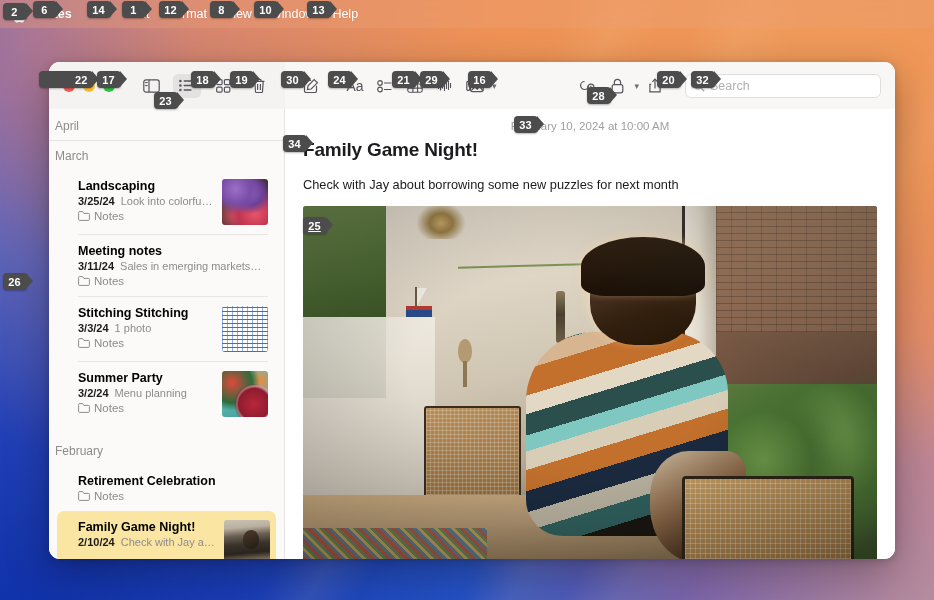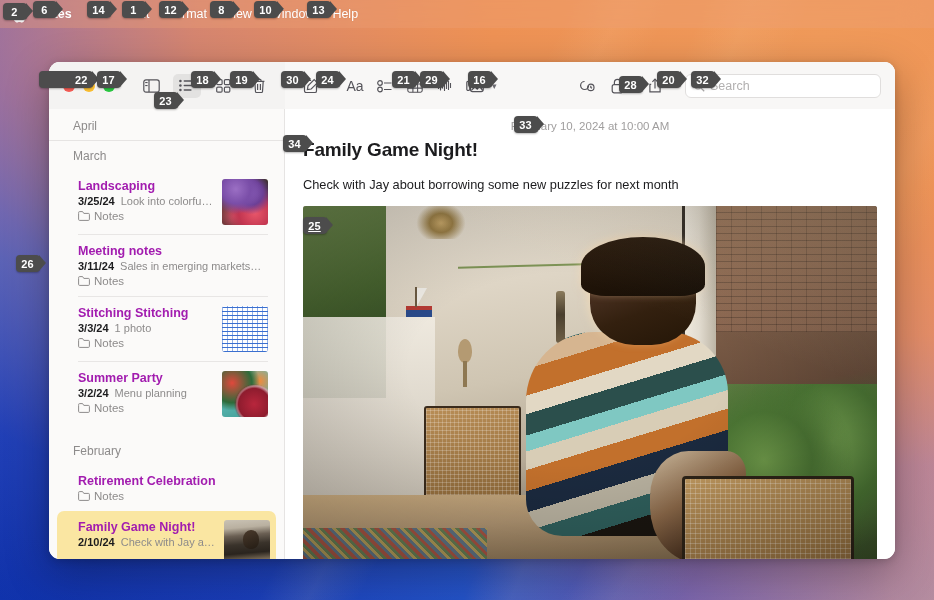--- a/index.html
+++ b/index.html
@@ -151,40 +151,40 @@
     width: 236px;
     background: #fbfaf9;
     border-right: 1px solid #e6e4e3;
     overflow: hidden;
     flex-shrink: 0;
     position: relative;
   }
   .month-head {
     font-size: 12px;
     color: #8d8b8b;
-    padding: 8px 0 7px 24px;
+    padding: 8px 0 7px 6px;
     font-weight: normal;
   }
   .month-head.first { padding-top: 10px; }
   .sep-line { height: 1px; background: #e6e4e3; margin: 0; }
 
   .note-row {
     margin: 0 10px;
     padding: 9px 6px 9px 19px;
     display: flex;
     gap: 8px;
     border-radius: 7px;
     position: relative;
   }
   .note-row.selected { background: #fae6a2; margin: 0 8px; padding-left: 21px; }
   .note-main { flex: 1; min-width: 0; }
   .note-title {
     font-size: 12.5px;
     font-weight: bold;
-    color: #a21caf;
+    color: #000000;
     margin-bottom: 2px;
     white-space: nowrap; overflow: hidden; text-overflow: ellipsis;
   }
   .note-sub {
     font-size: 11px;
     color: #8d8b8b;
     display: flex; gap: 6px; align-items: baseline;
     margin-bottom: 3px;
     white-space: nowrap; overflow: hidden;
   }
@@ -725,24 +725,24 @@
 <div class="badge" style="left:210px;top:1px;">8</div>
 <div class="badge" style="left:254px;top:1px;">10</div>
 <div class="badge" style="left:307px;top:1px;">13</div>
 
 <div class="badge" style="left:39px; top:71px;padding-left:36px;">22</div>
 <div class="badge" style="left:97px; top:71px;">17</div>
 <div class="badge" style="left:154px;top:71px;margin-top:21px;">23</div>
 <div class="badge" style="left:191px;top:71px;">18</div>
 <div class="badge" style="left:230px;top:71px;">19</div>
 <div class="badge" style="left:281px;top:71px;">30</div>
-<div class="badge" style="left:316px;top:71px;text-align:center;">24</div>
+<div class="badge" style="left:328px;top:71px;text-align:center;">24</div>
 <div class="badge" style="left:392px;top:71px;">21</div>
 <div class="badge" style="left:420px;top:71px;">29</div>
 <div class="badge" style="left:468px;top:71px;">16</div>
-<div class="badge" style="left:587px;top:76px;margin-left:32px;">28</div>
+<div class="badge" style="left:587px;top:87px;">28</div>
 <div class="badge" style="left:657px;top:71px;">20</div>
 <div class="badge" style="left:691px;top:71px;">32</div>
 
 <div class="badge" style="left:514px;top:116px;text-align:right;">33</div>
 <div class="badge" style="left:283px;top:135px;">34</div>
 <div class="badge" style="left:303px;top:217px;text-decoration:underline;">25</div>
-<div class="badge" style="left:3px;  top:255px;margin-left:13px;">26</div>
+<div class="badge" style="left:3px;  top:273px;">26</div>
 
 </body></html>

